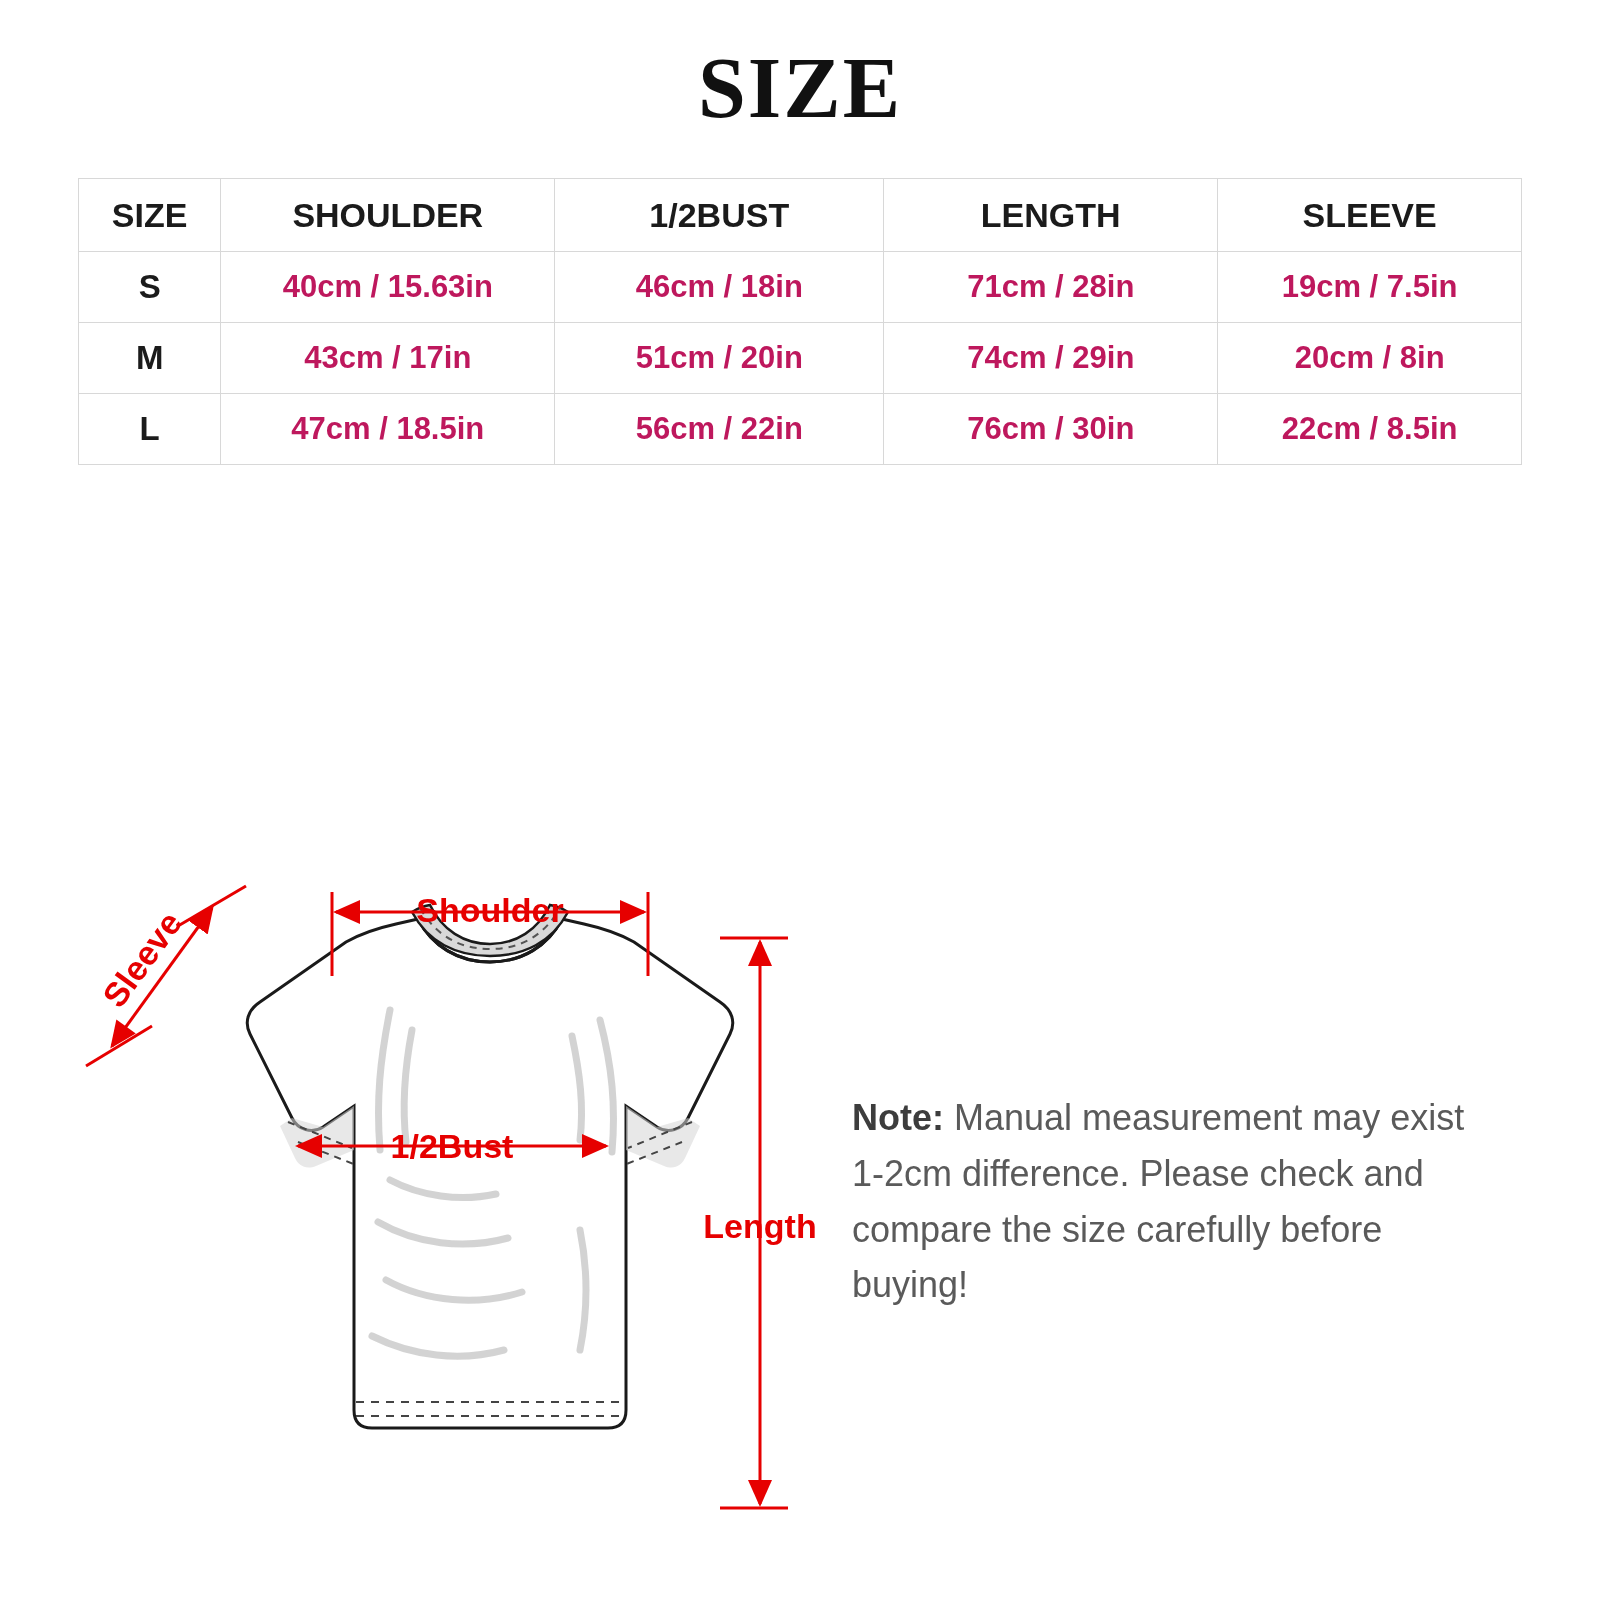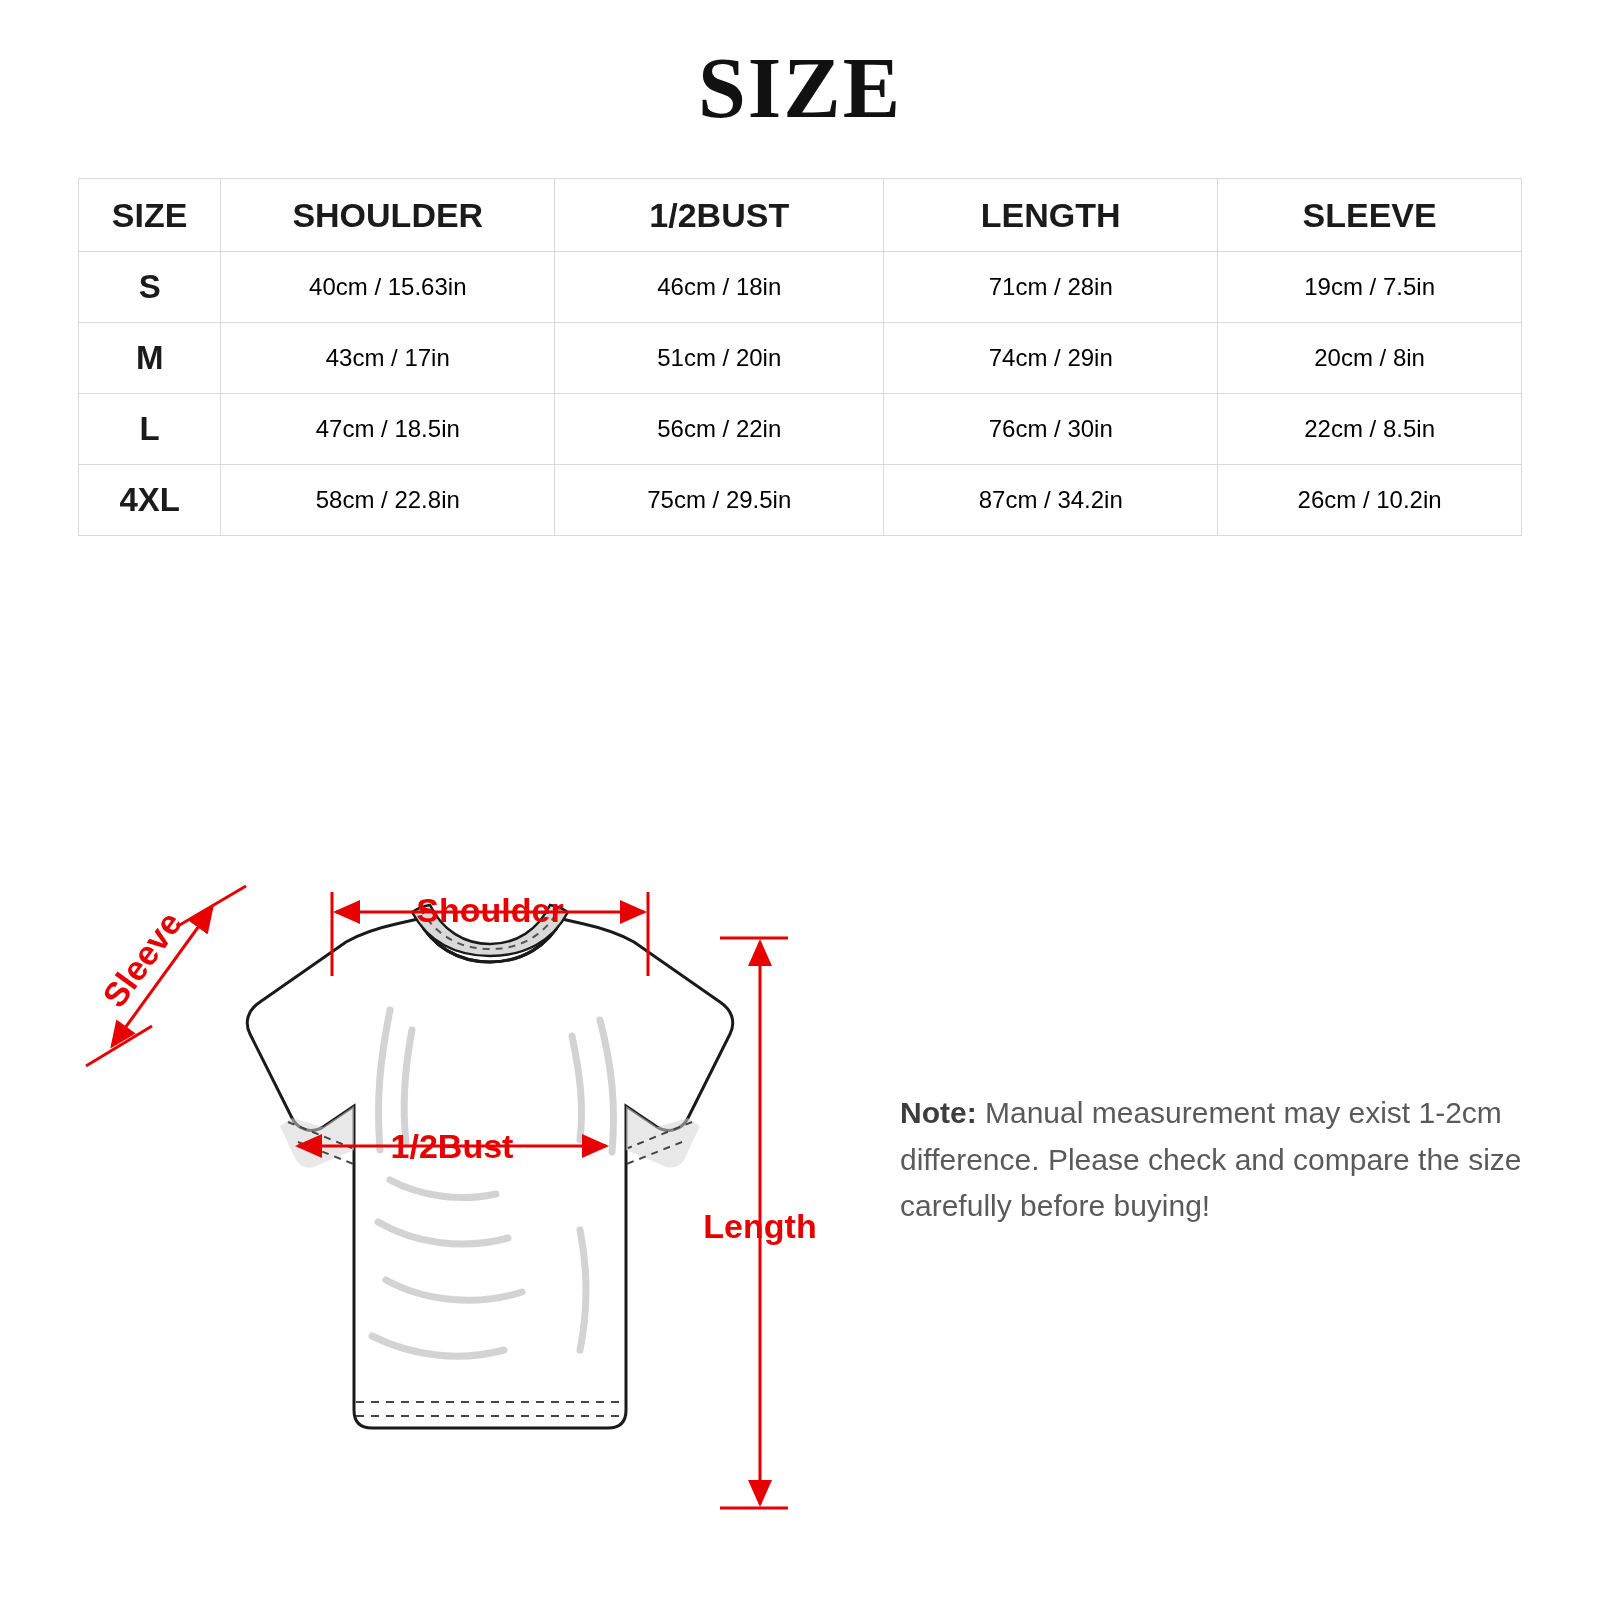--- a/index.html
+++ b/index.html
@@ -51,23 +51,23 @@
     font-weight: bold;
     color: #1b1b1b;
     height: 72px;
   }
   .size-table td.size-cell {
     font-size: 33px;
     font-weight: bold;
     color: #1b1b1b;
   }
   .size-table td.val {
-    font-size: 24px;
-    color: #000000;
-    font-weight: normal;
+    font-size: 31px;
+    color: #be185d;
+    font-weight: bold;
   }
   .col-size { width: 140px; }
   .col-shoulder { width: 330px; }
   .col-bust { width: 325px; }
   .col-length { width: 330px; }
   .col-sleeve { width: 300px; }
 
   
   .illustration {
     position: absolute;
@@ -76,24 +76,24 @@
     width: 800px;
     height: 720px;
   }
   .illustration svg {
     display: block;
   }
 
   
   .note {
     position: absolute;
-    left: 900px;
+    left: 852px;
     top: 1090px;
     width: 640px;
-    font-size: 30px;
+    font-size: 36px;
     line-height: 1.55;
     color: #5a5a5a;
   }
   .note b {
     color: #3d3d3d;
     font-weight: bold;
   }
 </style>
 </head>
 <body>
@@ -124,27 +124,20 @@
       <td class="val">51cm / 20in</td>
       <td class="val">74cm / 29in</td>
       <td class="val">20cm / 8in</td>
     </tr>
     <tr>
       <td class="size-cell">L</td>
       <td class="val">47cm / 18.5in</td>
       <td class="val">56cm / 22in</td>
       <td class="val">76cm / 30in</td>
       <td class="val">22cm / 8.5in</td>
-    </tr>
-    <tr>
-      <td class="size-cell">4XL</td>
-      <td class="val">58cm / 22.8in</td>
-      <td class="val">75cm / 29.5in</td>
-      <td class="val">87cm / 34.2in</td>
-      <td class="val">26cm / 10.2in</td>
     </tr>
   </tbody>
 </table>
 
 <div class="illustration">
   <svg width="800" height="720" viewBox="0 0 800 720" xmlns="http://www.w3.org/2000/svg">
     <defs>
       <marker id="arrHead" markerWidth="10" markerHeight="10" refX="8" refY="4" orient="auto">
         <path d="M0,0 L9,4 L0,8 z" fill="#e60000"></path>
       </marker>

